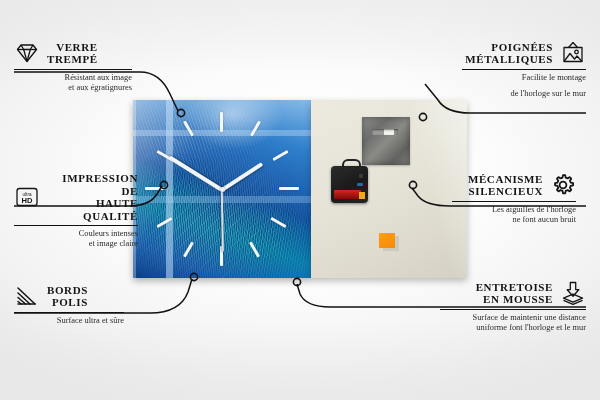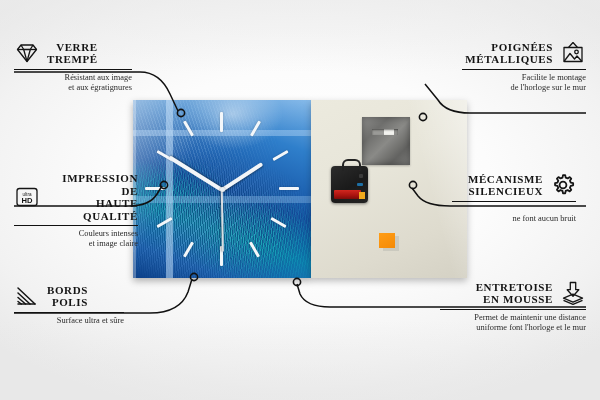--- a/index.html
+++ b/index.html
@@ -269,55 +269,56 @@
           <path d="M13 2.5 L8.5 7.5 M13 2.5 L17.5 7.5"></path>
           <rect x="4" y="7.5" width="18" height="14"></rect>
           <circle cx="16.5" cy="12" r="1.8"></circle>
           <path d="M4 21.5 L10 13.5 L14.5 19 L17 16 L22 21.5"></path>
         </g>
           </svg>
       </span>
     </div>
     <div class="c-rule"></div>
     <div class="c-sub">Facilite le montage</div>
-    <div class="c-sub" style="margin-top:0">de l'horloge sur le mur</div>
+    <div class="c-sub" style="margin-top:6px">de l'horloge sur le mur</div>
   </div>
 
   <div class="callout right" style="left:452px;top:172px;width:124px;">
     <div class="c-head">
       <div>
         <div class="c-title">MÉCANISME</div>
         <div class="c-title">SILENCIEUX</div>
       </div>
       <span class="ico">
         <svg viewBox="0 0 26 26">
             <g fill="none" stroke="#151515" stroke-width="1.8" stroke-linejoin="round">
           <path d="M13 3.2 l2.2 0 .5 2.4 2 .85 2-1.35 1.55 1.55 -1.35 2 .85 2 2.4 .5 0 2.2 -2.4 .5 -.85 2 1.35 2 -1.55 1.55 -2 -1.35 -2 .85 -.5 2.4 -2.2 0 -.5 -2.4 -2 -.85 -2 1.35 -1.55 -1.55 1.35 -2 -.85 -2 -2.4 -.5 0 -2.2 2.4 -.5 .85 -2 -1.35 -2 1.55 -1.55 2 1.35 2 -.85 Z"></path>
           <circle cx="13" cy="13" r="3.4"></circle>
         </g>
           </svg>
       </span>
     </div>
     <div class="c-rule"></div>
-    <div class="c-sub" style="margin-top:12px">ne font aucun bruit</div>
+    <div class="c-sub">Les aiguilles de l'horloge</div>
+    <div class="c-sub" style="margin-top:0">ne font aucun bruit</div>
   </div>
 
   <div class="callout right" style="left:440px;top:280px;width:146px;">
     <div class="c-head">
       <div>
         <div class="c-title">ENTRETOISE</div>
         <div class="c-title">EN MOUSSE</div>
       </div>
       <span class="ico">
         <svg viewBox="0 0 26 26">
             <g fill="none" stroke="#151515" stroke-width="1.3" stroke-linejoin="round">
           <path d="M10.3 2.5 h5.4 v7.2 h3.1 L13 16.2 L7.2 9.7 h3.1 Z"></path>
           <path d="M13 14.2 L22.5 18.2 L13 22.2 L3.5 18.2 Z"></path>
           <path d="M3.5 20.4 L13 24.4 L22.5 20.4"></path>
         </g>
           </svg>
       </span>
     </div>
     <div class="c-rule"></div>
-    <div class="c-sub">Permet de maintenir une distance</div>
+    <div class="c-sub">Surface de maintenir une distance</div>
     <div class="c-sub" style="margin-top:0">uniforme font l'horloge et le mur</div>
   </div>
 </div>
 
 </body></html>

